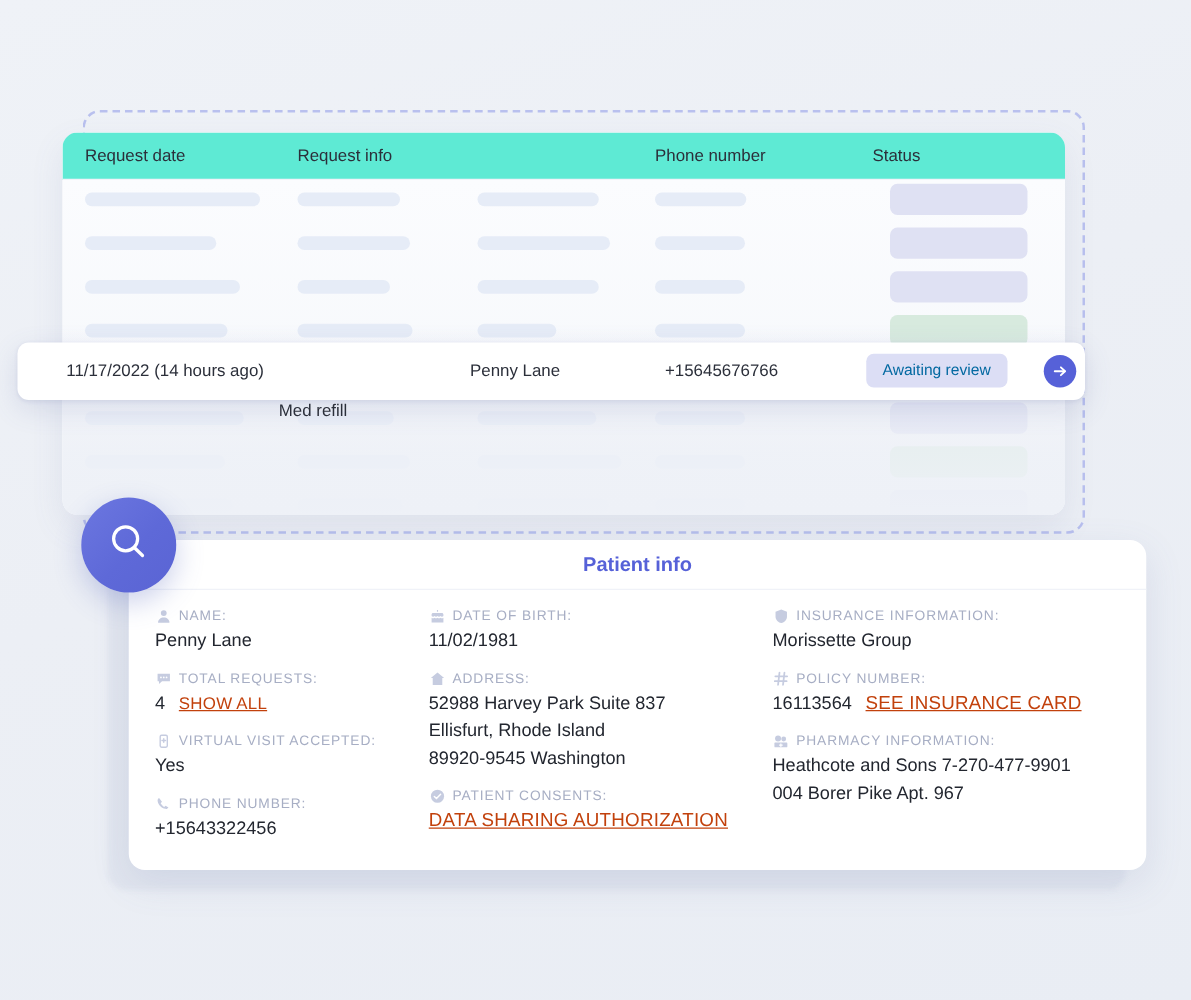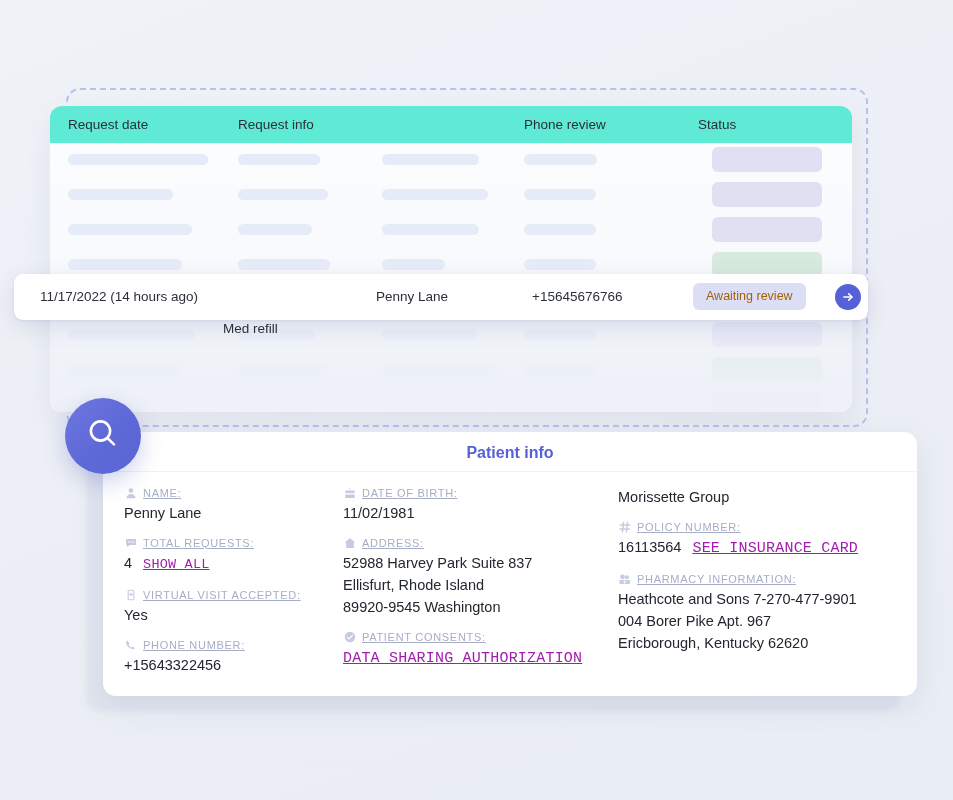--- a/index.html
+++ b/index.html
@@ -120,34 +120,34 @@
     box-shadow: 0 7px 22px rgba(86,102,160,0.16), 0 1px 3px rgba(86,102,160,0.10);
     z-index: 6;
   }
   .hl-cell {
     position: absolute;
     top: 15px;
     font-size: 13.5px;
     color: #2b2f3a;
     white-space: nowrap;
   }
-  .hl-0 { left: 26px; }
+  .hl-0 { left: 39px; }
   .hl-1 { left: 209px; margin-top: 32px; }
   .hl-2 { left: 362px; }
   .hl-3 { left: 518px; }
   .hl-status {
     position: absolute;
     left: 679px;
     top: 9px;
     height: 27px;
     padding: 0 13px;
     line-height: 27px;
     border-radius: 6px;
     background: #dcdef5;
-    color: #a16207;
+    color: #0369a1;
     font-size: 12.5px;
     white-space: nowrap;
   }
   .hl-go {
     position: absolute;
     left: 821px;
     top: 10px;
     width: 26px;
     height: 26px;
     border-radius: 50%;
@@ -235,64 +235,62 @@
   .field-label {
     display: flex;
     align-items: center;
     gap: 6px;
     font-size: 11px;
     letter-spacing: 0.7px;
     color: #a7aec4;
     text-transform: uppercase;
     margin-bottom: 3px;
     white-space: nowrap;
-    text-decoration: underline;
   }
   .field-label .ico {
     flex: 0 0 auto;
     width: 13px;
     height: 13px;
     display: inline-flex;
     align-items: center;
     justify-content: center;
     color: #c6cce0;
   }
   .field-label .ico svg { display: block; }
   .field-value {
     font-size: 14.5px;
     color: #22262f;
     line-height: 22px;
   }
   .field-value .line { display: block; }
   .inline-row { display: flex; align-items: baseline; gap: 11px; }
   .link {
-    color: #a21caf;
+    color: #c2410c;
     text-decoration: underline;
     font-size: 13.5px;
     letter-spacing: 0.2px;
     cursor: pointer;
     white-space: nowrap;
-    font-family: Liberation Mono, monospace;
   }
   .link.big { font-size: 15px; }
 </style>
 </head>
 <body>
 
 <div id="stage">
 
   <div class="dashed-frame"></div>
 
   <div class="table-card">
 
     <div class="table-head">
       <div class="th th-0">Request date</div>
       <div class="th th-1">Request info</div>
       <div class="th th-2">Patient name</div>
-      <div class="th th-3">Phone review</div>
+      <div class="th th-3">Phone number</div>
       <div class="th th-4">Status</div>
     </div>
 
     <div class="table-body">
 
       <div class="sk-row" style="top:0px">
         <div class="sk c0" style="width:140px"></div>
         <div class="sk c1" style="width:82px"></div>
         <div class="sk c2" style="width:97px"></div>
         <div class="sk c3" style="width:73px"></div>
@@ -502,20 +500,28 @@
           </div>
           <div class="field-value">
             <span class="link big">DATA SHARING AUTHORIZATION</span>
           </div>
         </div>
       </div>
 
       <div class="col col-c">
 
         <div class="field">
+          <div class="field-label">
+            <span class="ico">
+              <svg width="12" height="12" viewBox="0 0 16 16" fill="#c6cce0">
+                  <path d="M8 .9l6.1 2.3v5c0 3.5-2.5 6.1-6.1 7.1-3.6-1-6.1-3.6-6.1-7.1v-5z"></path>
+                </svg>
+            </span>
+            <span>INSURANCE INFORMATION:</span>
+          </div>
           <div class="field-value">Morissette Group</div>
         </div>
 
         <div class="field">
           <div class="field-label">
             <span class="ico">
               <svg width="12" height="12" viewBox="0 0 16 16" fill="none" stroke="#c6cce0" stroke-width="1.9" stroke-linecap="round">
                   <path d="M6.1 1.6L4.6 14.4M11.4 1.6L9.9 14.4M1.7 5.4h12.6M1.1 10.6h12.6"></path>
                 </svg>
             </span>
@@ -535,21 +541,20 @@
                   <circle cx="10.6" cy="5.6" r="2.6"></circle>
                   <path d="M1.7 9.4h11.8c.6 0 1 .5 1 1v3.1c0 .6-.4 1-1 1H1.7c-.6 0-1-.4-1-1v-3.1c0-.5.4-1 1-1z"></path>
                   <path d="M7.6 10.6v3M6.1 12.1h3" stroke="#ffffff" stroke-width="1.2" stroke-linecap="round"></path>
                 </svg>
             </span>
             <span>PHARMACY INFORMATION:</span>
           </div>
           <div class="field-value">
             <span class="line">Heathcote and Sons 7-270-477-9901</span>
             <span class="line">004 Borer Pike Apt. 967</span>
-            <span class="line">Ericborough, Kentucky 62620</span>
           </div>
         </div>
       </div>
 
     </div>
   </div>
 
 </div>
 
 </body></html>

